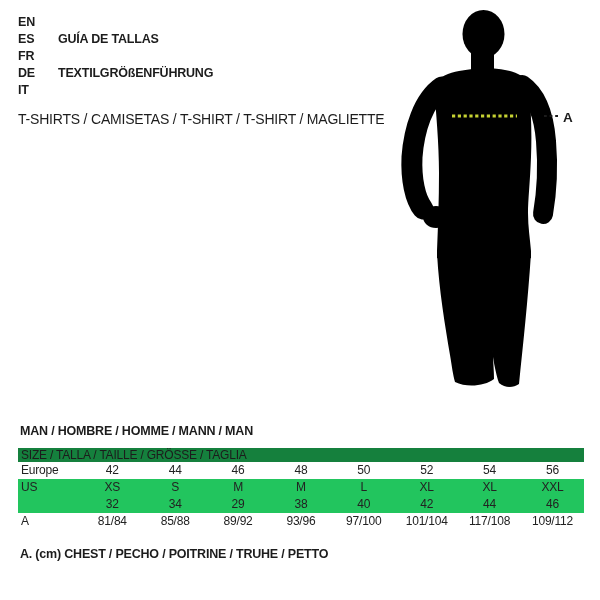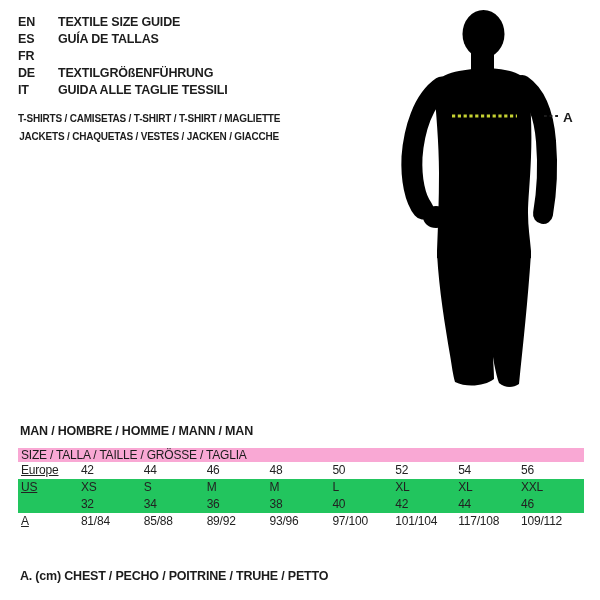--- a/index.html
+++ b/index.html
@@ -6,70 +6,67 @@
   .page {
     position:relative; width:600px; height:600px; background:#ffffff;
     font-family:"Liberation Sans", sans-serif; color:#1c1c1c; overflow:hidden;
     letter-spacing:-0.2px;
   }
   
   .lang-block { position:absolute; left:18px; top:14px; }
   .lang-row { display:flex; line-height:17px; font-size:12.5px; font-weight:bold; }
   .lang-code { width:40px; }
   
-  .cat-block { position:absolute; left:18px; top:110px; font-size:10px; font-weight:bold; line-height:18px;text-align:center; }
+  .cat-block { position:absolute; left:18px; top:110px; font-size:14px; font-weight:normal; line-height:18px; }
   
   .figure { position:absolute; left:395px; top:5px; width:185px; height:390px; }
   .figure svg { display:block; }
   
   .section-heading { position:absolute; left:20px; top:424px; font-size:12.5px; font-weight:bold;text-align:center; }
   
   .size-table {
     position:absolute; left:18px; top:448px; width:566px;
     border-collapse:collapse; table-layout:fixed; font-size:12px; color:#222;
   }
   .size-table th {
     height:14px; font-weight:normal; text-align:left; padding:0 0 0 3px;
     font-size:12px; line-height:14px; color:#1c1c1c;
   }
-  .size-table td { height:17px; padding:0; text-align:left; line-height:17px; font-weight:normal; }
-  .size-table td.row-label { text-align:left; padding-left:3px; width:62px;text-decoration:underline; }
+  .size-table td { height:17px; padding:0; text-align:center; line-height:17px; font-weight:normal; }
+  .size-table td.row-label { text-align:left; padding-left:3px; width:62px; }
   
-  .footnote { position:absolute; left:20px; top:569px; font-size:12.5px; font-weight:bold; }
+  .footnote { position:absolute; left:20px; top:547px; font-size:12.5px; font-weight:bold; }
 </style>
 </head>
 <body>
 
 <div class="page">
 
   <div class="lang-block" id="langBlock">
       <div class="lang-row">
         <span class="lang-code">EN</span>
-        <span>TEXTILE SIZE GUIDE</span>
       </div>
       <div class="lang-row">
         <span class="lang-code">ES</span>
         <span>GUÍA DE TALLAS</span>
       </div>
       <div class="lang-row">
         <span class="lang-code">FR</span>
       </div>
       <div class="lang-row">
         <span class="lang-code">DE</span>
         <span>TEXTILGRÖßENFÜHRUNG</span>
       </div>
       <div class="lang-row">
         <span class="lang-code">IT</span>
-        <span>GUIDA ALLE TAGLIE TESSILI</span>
       </div>
     </div>
 
   <div class="cat-block" id="catBlock">
       <div>T-SHIRTS / CAMISETAS / T-SHIRT / T-SHIRT / MAGLIETTE</div>
-      <div>JACKETS / CHAQUETAS / VESTES / JACKEN / GIACCHE</div>
     </div>
 
   <div class="figure">
     <svg viewBox="0 0 185 390" width="185" height="390">
       <g fill="#000000" stroke="none">
         <ellipse cx="88.5" cy="29" rx="21" ry="24"></ellipse>
         <rect x="76" y="42" width="23" height="28"></rect>
         <path d="M 39,80 C 44,71 54,68 64,66 C 78,63 98,62 110,65 C 122,67 131,72 134,80 C 136,105 137,128 136,152 C 135,178 133,195 133,208 C 133,222 135,234 136,246 L 136,253 C 112,262 64,262 42,253 L 42,246 C 43,220 44,195 44,168 C 44,138 41,108 39,80 Z"></path>
         <path d="M 42,248 C 44,285 50,320 55,350 C 57,362 58,370 60,377 C 72,383 90,381 99,374 C 99,366 98,356 98,348 C 97,315 94,280 94,250 Z"></path>
         <path d="M 93,248 L 136,248 C 133,295 128,340 124,379 C 118,383 110,383 104,378 C 101,370 97,350 96,335 C 95,300 93,270 93,248 Z"></path>
@@ -81,21 +78,21 @@
       <line x1="149" y1="111" x2="165" y2="111" stroke="#1c1c1c" stroke-width="2" stroke-dasharray="2.8,2.8"></line>
       <text x="168" y="116.5" font-size="13.5" font-weight="bold" fill="#1c1c1c" font-family="Liberation Sans, sans-serif">A</text>
     </svg>
   </div>
 
   <div class="section-heading">MAN / HOMBRE / HOMME / MANN / MAN</div>
 
   <table class="size-table">
     <thead>
       <tr>
-        <th colspan="9" style="background: #f9a8d4; margin-left: 40px;">SIZE / TALLA / TAILLE / GRÖSSE / TAGLIA</th>
+        <th colspan="9" style="background: #15803d; margin-left: 40px;">SIZE / TALLA / TAILLE / GRÖSSE / TAGLIA</th>
       </tr>
     </thead>
     <tbody id="sizeTableBody">
         <tr>
           <td class="row-label">Europe</td>
           <td>42</td>
           <td>44</td>
           <td>46</td>
           <td>48</td>
           <td>50</td>
@@ -111,21 +108,21 @@
           <td>M</td>
           <td>L</td>
           <td>XL</td>
           <td>XL</td>
           <td>XXL</td>
         </tr>
         <tr style="background: #22c55e;">
           <td class="row-label"></td>
           <td>32</td>
           <td>34</td>
-          <td>36</td>
+          <td>29</td>
           <td>38</td>
           <td>40</td>
           <td>42</td>
           <td>44</td>
           <td>46</td>
         </tr>
         <tr>
           <td class="row-label">A</td>
           <td>81/84</td>
           <td>85/88</td>

